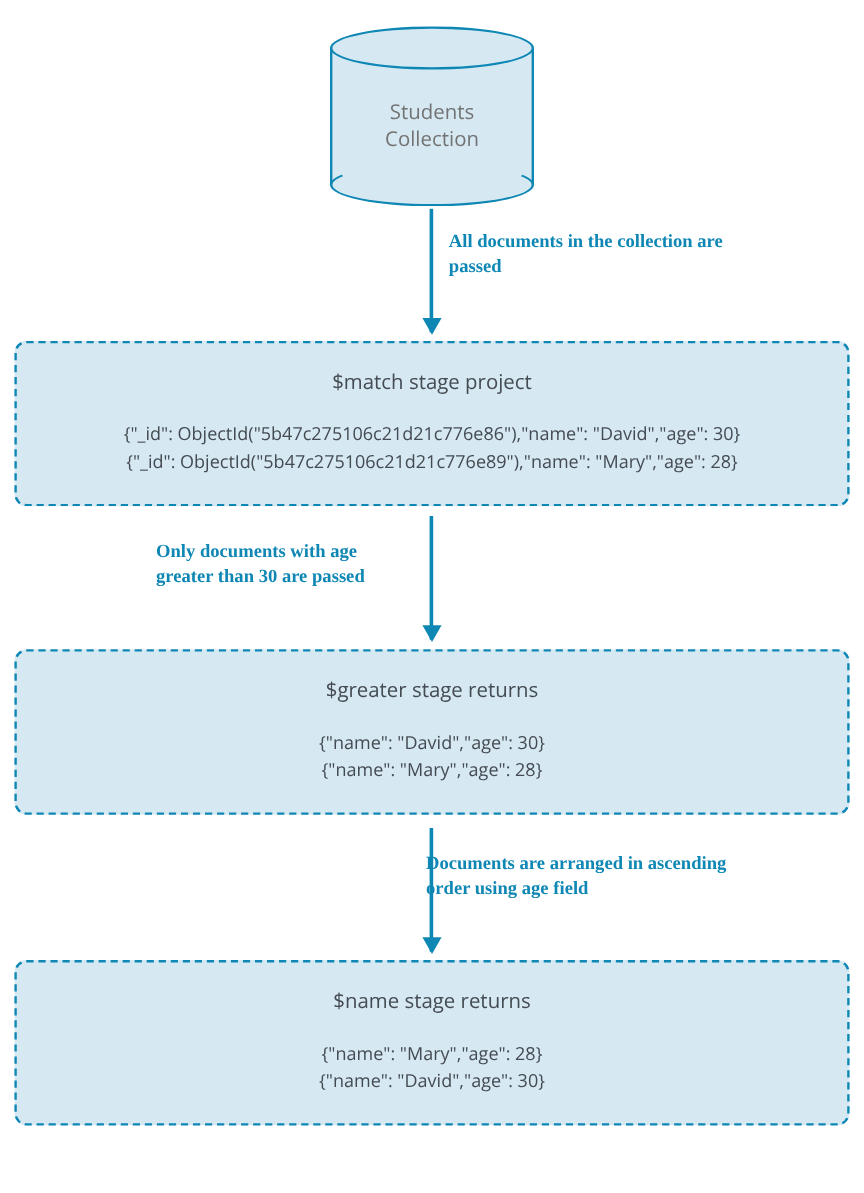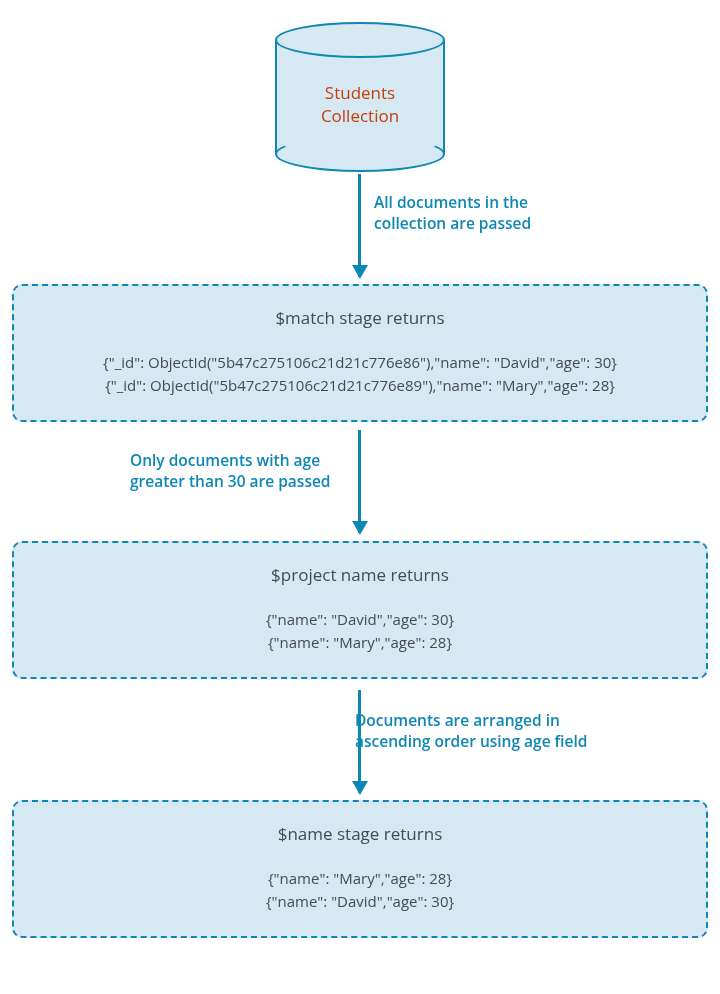--- a/index.html
+++ b/index.html
@@ -45,21 +45,21 @@
     border: 2px solid #0e87b4;
     border-top-color: transparent;
     border-radius: 50%;
   }
   .cyl-label {
     position: absolute;
     left: 0; top: 60px; width: 170px;
     text-align: center;
     font-size: 17px;
     line-height: 1.35;
-    color: #c2410c;
+    color: #737373;
     z-index: 3;
   }
 
   
   .arrow {
     position: absolute;
     width: 0;
     border-left: 3px solid #0e87b4;
   }
   .arrow::after {
@@ -69,20 +69,21 @@
     border-left: 8px solid transparent;
     border-right: 8px solid transparent;
     border-top: 14px solid #0e87b4;
   }
   .arrow-label {
     position: absolute;
     color: #0e87b4;
     font-size: 15.5px;
     font-weight: 600;
     line-height: 1.35;
+    font-family: Liberation Serif, serif;
   }
 
   
   .stage {
     position: absolute;
     left: 12px; right: 12px;
     border: 2px dashed #0e87b4;
     border-radius: 10px;
     background: #d6e9f3;
     text-align: center;
@@ -124,30 +125,30 @@
   <div class="cyl-label">
     <span>Students</span><br>
     <span>Collection</span>
   </div>
 </div>
 
 <div class="arrow arrow1"></div>
 <div class="arrow-label label1">All documents in the collection are passed</div>
 
 <div class="stage stage1">
-  <div class="stage-title">$match stage returns</div>
+  <div class="stage-title">$match stage project</div>
   <div class="stage-line">{"_id": ObjectId("5b47c275106c21d21c776e86"),"name": "David","age": 30}</div>
   <div class="stage-line">{"_id": ObjectId("5b47c275106c21d21c776e89"),"name": "Mary","age": 28}</div>
 </div>
 
 <div class="arrow arrow2"></div>
 <div class="arrow-label label2">Only documents with age greater than 30 are passed</div>
 
 <div class="stage stage2">
-  <div class="stage-title">$project name returns</div>
+  <div class="stage-title">$greater stage returns</div>
   <div class="stage-line">{"name": "David","age": 30}</div>
   <div class="stage-line">{"name": "Mary","age": 28}</div>
 </div>
 
 <div class="arrow arrow3"></div>
 <div class="arrow-label label3">Documents are arranged in ascending order using age field</div>
 
 <div class="stage stage3">
   <div class="stage-title">$name stage returns</div>
   <div class="stage-line">{"name": "Mary","age": 28}</div>

